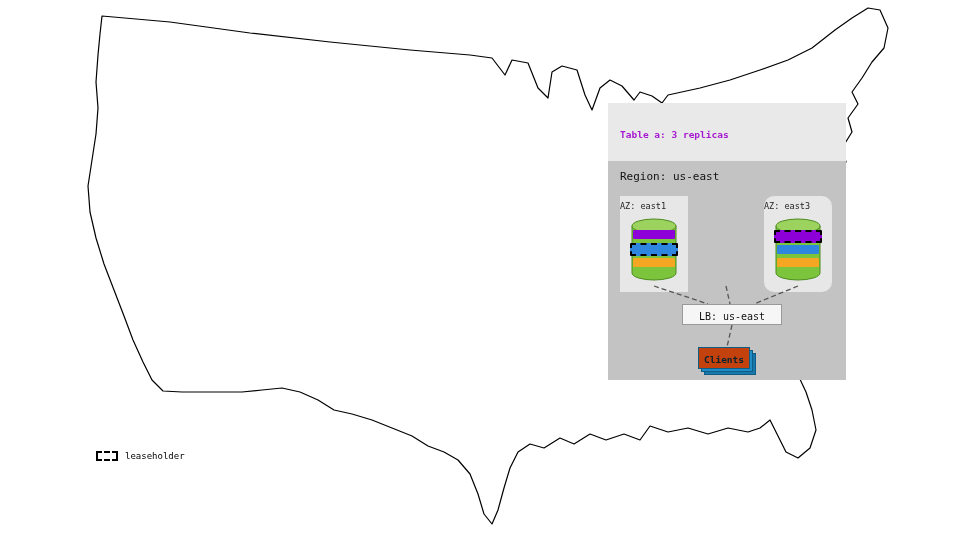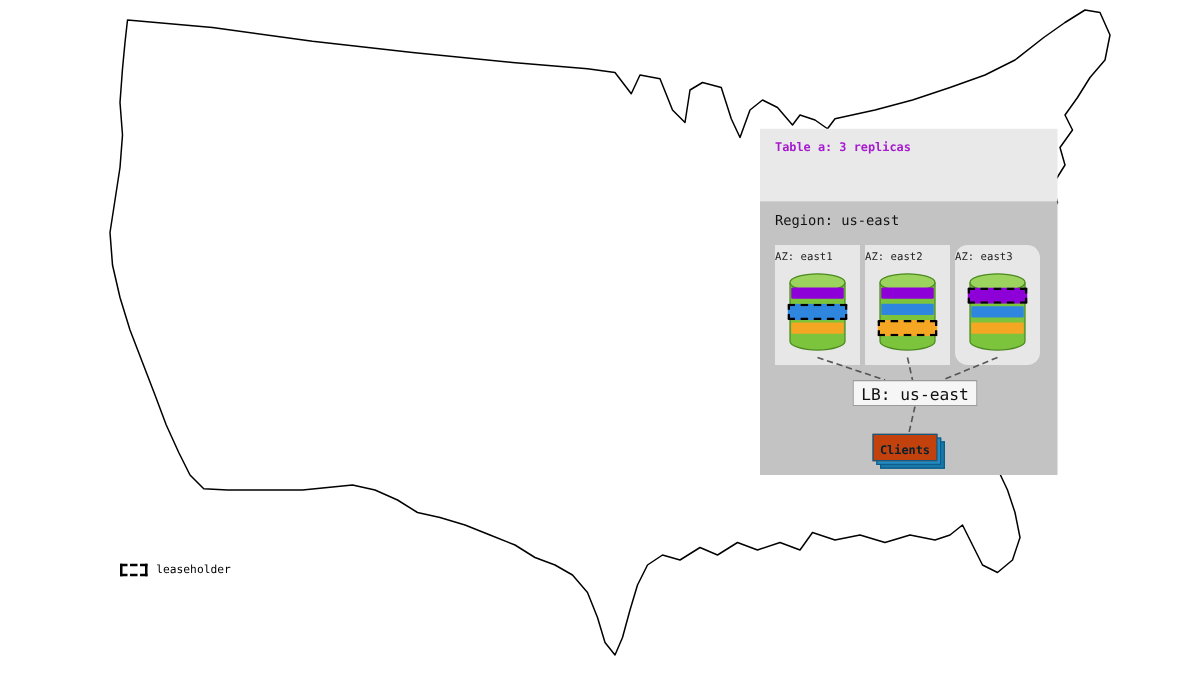--- a/index.html
+++ b/index.html
@@ -4,41 +4,41 @@
 <style>
   * { margin:0; padding:0; box-sizing:border-box; }
   html,body { width:960px; height:540px; background:#fff;
     font-family:"DejaVu Sans Mono","Liberation Mono",monospace; }
   #stage { position:relative; width:960px; height:540px; overflow:hidden; background:#fff; }
 
   #map-svg, #connector-svg { position:absolute; left:0; top:0; pointer-events:none; }
 
   
   .legend-panel { position:absolute; left:608px; top:103px; width:238px; height:58px;
-    background:#e9e9e9; padding:9px 0 0 12px; }
+    background:#e9e9e9; padding:25px 0 0 12px; }
   .legend-line { font-size:9.5px; line-height:13.5px; white-space:pre; font-weight:bold; }
 
   
   .region-box { position:absolute; left:608px; top:161px; width:238px; height:219px;
     background:#c3c3c3; }
   .region-title { position:absolute; left:12px; top:9px; font-size:11px; color:#111; }
 
   .az-box { position:absolute; top:35px; width:68px; height:96px; background:#e7e7e7; }
   .az1 { left:12px; } .az2 { left:84px; } .az3 { left:156px;border-radius:10px; }
   .az-label { text-align:left; font-size:8.5px; padding-top:5px; color:#222; }
 
   .cyl { position:absolute; left:11px; top:22px; width:46px; height:64px; }
   .bars { position:absolute; left:0; top:34px; width:68px; }
   .bar { width:42px; height:9px; margin:0 auto 4px auto; border-radius:1px; }
   .bar.leaseholder { width:48px; height:13px; border:2px dashed #000; margin-bottom:2px; }
 
   
   .lb-box { position:absolute; left:682px; top:304px; width:100px; height:21px;
     background:#f6f6f6; border:1px solid #9a9a9a; text-align:center; }
-  .lb-box span { font-size:13px; line-height:19px; color:#111; }
+  .lb-box span { font-size:10px; line-height:19px; color:#111; }
 
   
   .clients { position:absolute; left:698px; top:347px; width:62px; height:30px; }
   .c-layer { position:absolute; width:52px; height:22px; background:#1f85bd; border:1px solid #0d5d87; }
   .c-back  { left:6px; top:6px; background:#1877ab; }
   .c-mid   { left:3px; top:3px; background:#1f8cc6; }
   .c-front { left:0; top:0; background:#c2410c; text-align:center; }
   .c-front span { font-size:9.5px; line-height:20px; color:#06222f; font-weight:bold; }
 
   
@@ -75,32 +75,20 @@
         <path d="M1,8 L1,55 A22,7 0 0 0 45,55 L45,8" fill="#7cc43c" stroke="#4c8a1f" stroke-width="1"></path>
         <ellipse cx="23" cy="8" rx="22" ry="7" fill="#9bd35e" stroke="#4c8a1f" stroke-width="1"></ellipse>
       </svg>
       <div class="bars">
           <div class="bar" style="background: rgb(142, 0, 216);"></div>
           <div class="bar leaseholder" style="background: rgb(46, 134, 222);"></div>
           <div class="bar" style="background: rgb(245, 166, 35);"></div>
         </div>
     </div>
 
-    <div class="az-box az2">
-      <div class="az-label">AZ: east2</div>
-      <svg class="cyl" viewBox="0 0 46 64">
-        <path d="M1,8 L1,55 A22,7 0 0 0 45,55 L45,8" fill="#7cc43c" stroke="#4c8a1f" stroke-width="1"></path>
-        <ellipse cx="23" cy="8" rx="22" ry="7" fill="#9bd35e" stroke="#4c8a1f" stroke-width="1"></ellipse>
-      </svg>
-      <div class="bars">
-          <div class="bar" style="background: rgb(142, 0, 216);"></div>
-          <div class="bar" style="background: rgb(46, 134, 222);"></div>
-          <div class="bar leaseholder" style="background: rgb(245, 166, 35);"></div>
-        </div>
-    </div>
 
     <div class="az-box az3">
       <div class="az-label">AZ: east3</div>
       <svg class="cyl" viewBox="0 0 46 64">
         <path d="M1,8 L1,55 A22,7 0 0 0 45,55 L45,8" fill="#7cc43c" stroke="#4c8a1f" stroke-width="1"></path>
         <ellipse cx="23" cy="8" rx="22" ry="7" fill="#9bd35e" stroke="#4c8a1f" stroke-width="1"></ellipse>
       </svg>
       <div class="bars">
           <div class="bar leaseholder" style="background: rgb(142, 0, 216);"></div>
           <div class="bar" style="background: rgb(46, 134, 222);"></div>

